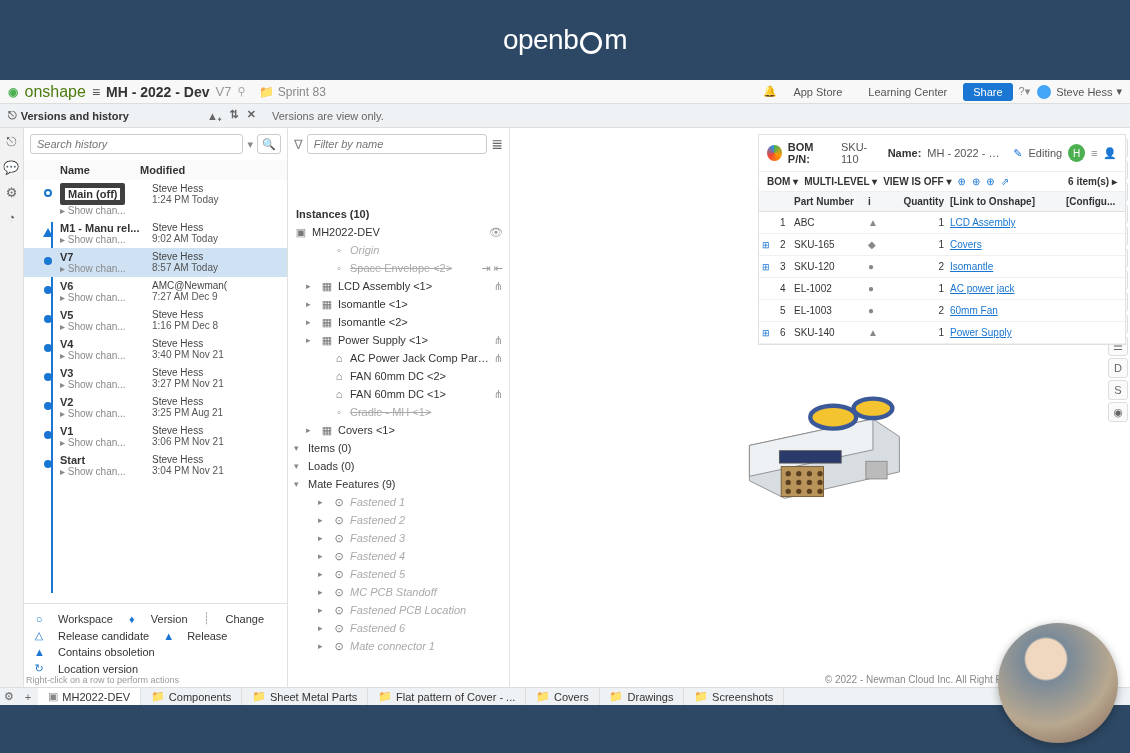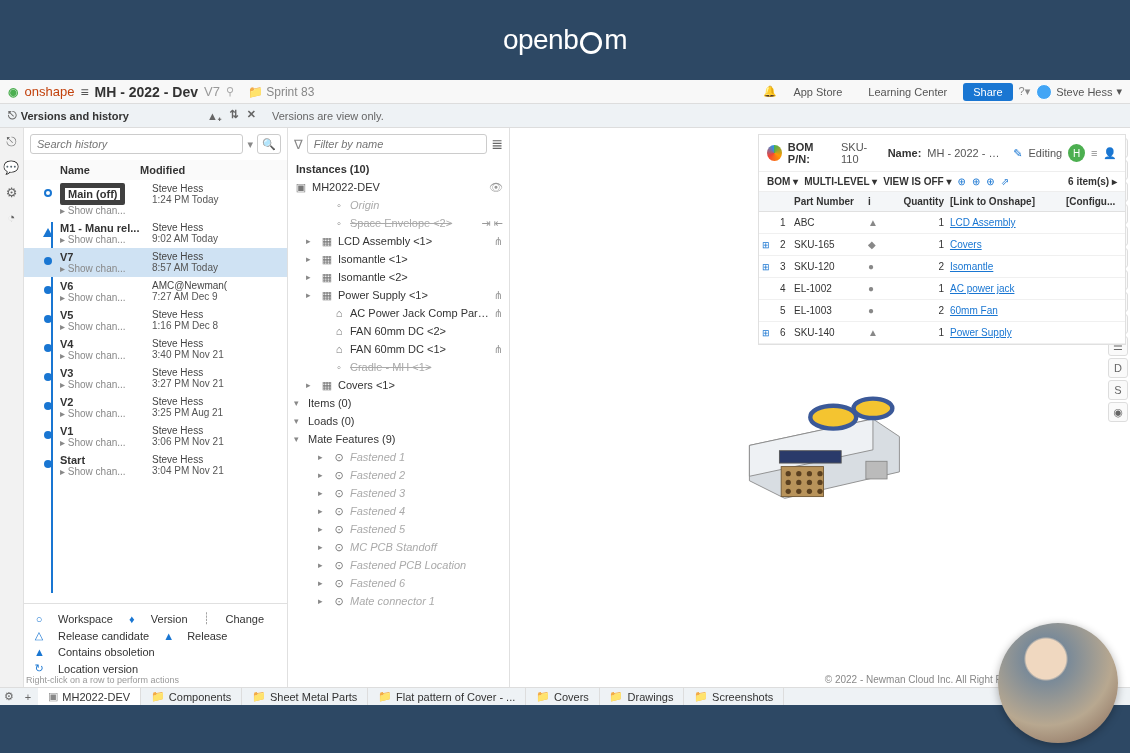--- a/index.html
+++ b/index.html
@@ -3,21 +3,21 @@
 <meta charset="utf-8">
 <style>
 * { box-sizing: border-box; margin: 0; padding: 0; font-family: -apple-system, BlinkMacSystemFont, "Segoe UI", Arial, sans-serif; }
 body { width: 1130px; height: 753px; background: #2d4864; overflow: hidden; }
 .brand-banner { height: 80px; display: flex; align-items: center; justify-content: center; color: #fff; font-size: 28px; font-weight: 500; letter-spacing: -0.5px; }
 .brand-banner .gear { display: inline-block; width: 22px; height: 22px; border: 3px solid #fff; border-radius: 50%; margin: 0 2px; position: relative; top: 3px; }
 .app-window { position: absolute; top: 80px; left: 0; right: 0; bottom: 48px; background: #fff; font-size: 11px; color: #333; }
 
 .topbar { height: 24px; background: #f8f8f8; border-bottom: 1px solid #ddd; display: flex; align-items: center; padding: 0 8px; gap: 6px; }
 .os-logo { color: #4caf50; font-weight: bold; font-size: 12px; }
-.os-name { color: #c2410c; font-size: 13px; }
+.os-name { color: #4d7c0f; font-size: 16px; }
 .hamburger { font-size: 14px; color: #555; }
 .doc-title { font-weight: bold; font-size: 14px; color: #333; }
 .doc-ver { color: #999; font-size: 13px; }
 .folder-crumb { color: #888; font-size: 12px; margin-left: 8px; }
 .spacer { flex: 1; }
 .topbar .btn { padding: 3px 10px; border-radius: 3px; font-size: 11px; cursor: pointer; }
 .topbar .btn-plain { color: #555; }
 .topbar .btn-share { background: #1976d2; color: #fff; }
 .user-pill { display: flex; align-items: center; gap: 4px; color: #555; }
 .avatar { width: 16px; height: 16px; border-radius: 50%; background: #42a5f5; border: 1px solid #fff; }
@@ -53,21 +53,21 @@
 .graph-line { position: absolute; left: 27px; top: 42px; bottom: 10px; width: 2px; background: #1976d2; z-index: 0; }
 .legend { border-top: 1px solid #e0e0e0; padding: 8px 10px; font-size: 11px; }
 .legend .lr { display: flex; gap: 14px; margin-bottom: 4px; align-items: center; }
 .legend .lico { display: inline-block; width: 10px; text-align: center; color: #1976d2; }
 
 .instances { width: 222px; border-right: 1px solid #e0e0e0; display: flex; flex-direction: column; background: #fff; }
 .inst-filter { padding: 6px; display: flex; gap: 4px; align-items: center; }
 .inst-filter .filt-ico { color: #888; font-size: 13px; }
 .inst-filter input { flex: 1; border: 1px solid #ccc; border-radius: 3px; padding: 3px 6px; font-size: 11px; font-style: italic; }
 .inst-filter .grid-ico { color: #666; font-size: 14px; }
-.inst-head { padding: 3px 8px; font-weight: bold; font-size: 11px; }
+.inst-head { padding: 3px 8px; font-weight: bold; font-size: 11px; margin-top: 45px; }
 .tree { flex: 1; overflow-y: auto; font-size: 11px; }
 .tree-row { display: flex; align-items: center; padding: 2px 6px; gap: 4px; min-height: 18px; }
 .tree-row .chev { width: 10px; color: #888; font-size: 9px; }
 .tree-row .ico { width: 14px; text-align: center; color: #777; font-size: 11px; }
 .tree-row .txt { flex: 1; white-space: nowrap; overflow: hidden; text-overflow: ellipsis; }
 .tree-row .txt.dim { color: #aaa; font-style: italic; }
 .tree-row .txt.strike { text-decoration: line-through; color: #aaa; }
 .tree-row .trail { color: #999; font-size: 11px; }
 .tree-row.d1 { padding-left: 18px; }
 .tree-row.d2 { padding-left: 30px; }

